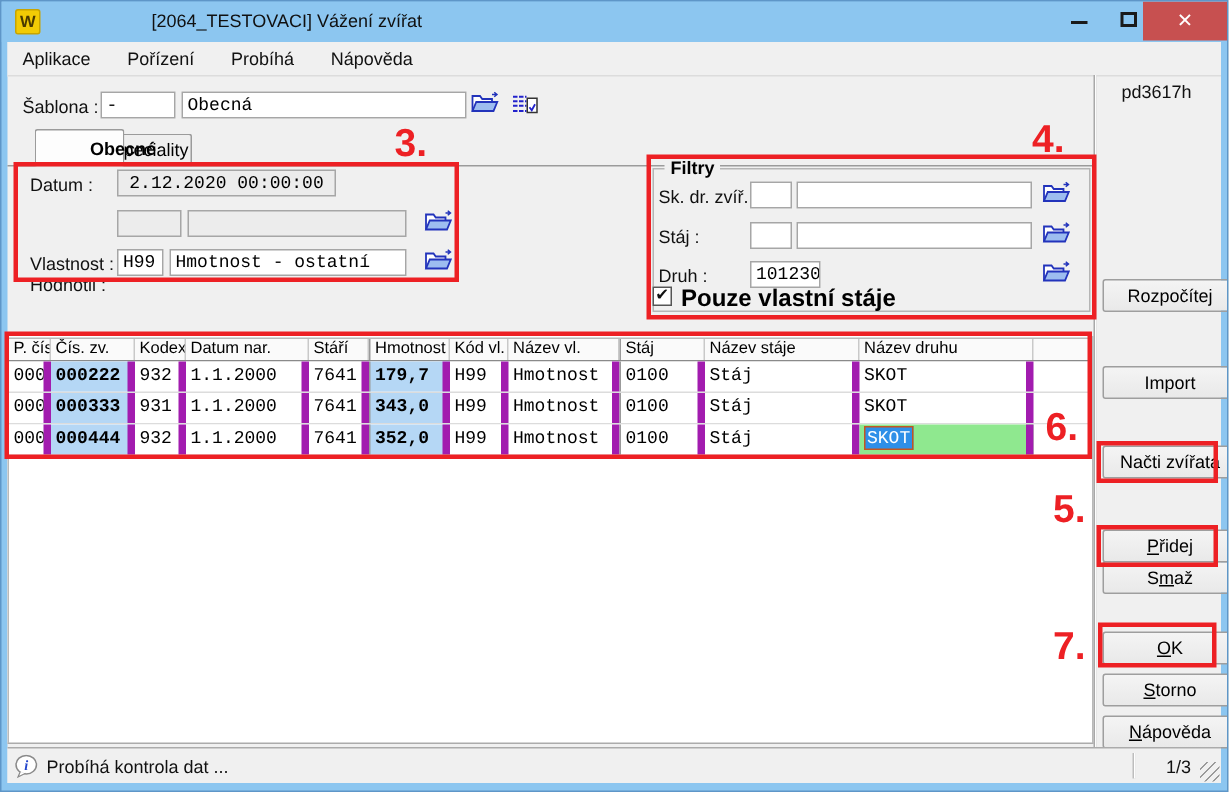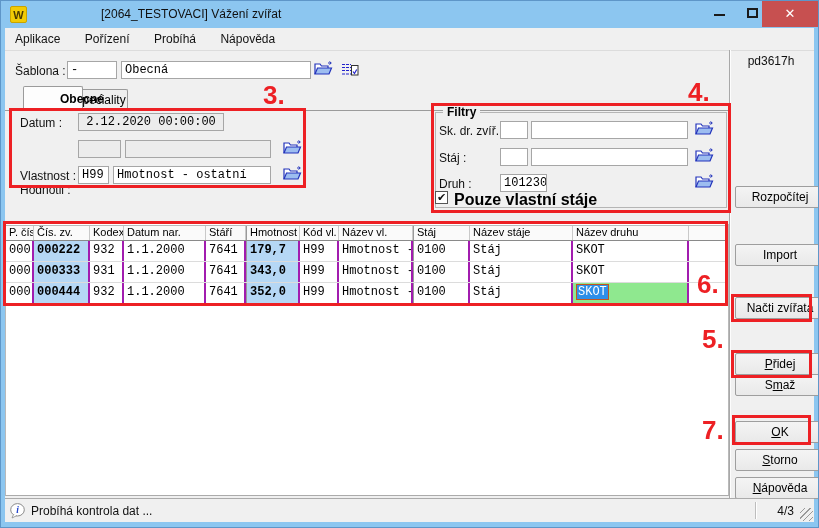--- a/index.html
+++ b/index.html
@@ -39,21 +39,21 @@
   .checkbox{position:absolute;width:13px;height:13px;background:#fff;border:1px solid #555;box-sizing:border-box;
             font-size:11px;line-height:11px;text-align:center;color:#111;}
   .cb-label{position:absolute;font-weight:bold;font-size:16px;}
   
   .grid-bg{position:absolute;left:0;top:196px;width:724px;height:272px;background:#fff;box-sizing:border-box;
            border-left:1px solid #B9B9B9;border-right:1px solid #B9B9B9;border-bottom:1px solid #ABABAB;}
   .grid{position:absolute;left:1px;top:197px;width:722px;font-family:"Liberation Mono",monospace;font-size:12px;}
   .grow{display:flex;height:20px;border-bottom:1px solid #DCDCDC;background:#fff;}
   .ghead{height:16px;font-family:"Liberation Sans",sans-serif;font-size:11px;background:#FAFAFA;
          border-top:1px solid #B9B9B9;border-bottom:1px solid #8A8A8A;box-sizing:border-box;}
-  .gc{box-sizing:border-box;padding:1px 3px 0 3px;overflow:hidden;white-space:nowrap;border-right:2px solid #a21caf;line-height:17px;}
+  .gc{box-sizing:border-box;padding:1px 3px 0 3px;overflow:hidden;white-space:nowrap;border-right:5px solid #a21caf;line-height:17px;}
   .ghead .gc{border-right:1px solid #C9C9C9;line-height:13px;padding-top:0;}
   .c0{width:28px}.c1{width:56px}.c2{width:34px}.c3{width:82px}.c4{width:40px}.c5{width:54px}
   .c6{width:39px}.c7{width:74px}.c8{width:57px}.c9{width:103px}.c10{width:116px}.c11{flex:1;border-right:none;}
   .num{}
   .hl{background:#B5D7F5;font-weight:bold;}
   .sepcol{border-left:1px solid #9A9A9A;}
   .edit-cell{background:#8FE88F;padding:1px 0 0 3px;}
   .sel-text{background:#2E8FE8;color:#fff;border:1px solid #C4561E;padding:0 1px;}
   
   .vsep{position:absolute;left:724px;top:22px;width:1px;height:448px;background:#A8A8A8;border-right:1px solid #FDFDFD;}
@@ -260,21 +260,21 @@
     <div class="statusbar">
       <span class="sb-icon">
         <svg width="16" height="16" viewBox="0 0 16 16">
           <ellipse cx="7.5" cy="6.8" rx="6.8" ry="6.2" fill="#FFFFFF" stroke="#8A8A8A"></ellipse>
           <path d="M3.5 11.5 L2 15 L7 12.5" fill="#FFFFFF" stroke="#8A8A8A" stroke-width="0.8"></path>
           <text x="7.5" y="10" font-size="9.5" fill="#2244CC" font-weight="bold" font-style="italic" text-anchor="middle" font-family="Liberation Serif, serif">i</text>
         </svg>
       </span>
       <span class="sb-msg">Probíhá kontrola dat ...</span>
       <span class="sb-div"></span>
-      <span class="sb-page">4/3</span>
+      <span class="sb-page">1/3</span>
       <span class="sb-grip"></span>
     </div>
 
     <div class="redbox" style="left:4px;top:80px;width:297px;height:80px;"></div>
     <div class="redbox" style="left:426px;top:75px;width:300px;height:110px;"></div>
     <div class="redbox" style="left:-2px;top:193px;width:725px;height:85px;"></div>
     <div class="redbox" style="left:726px;top:266px;width:81px;height:28px;"></div>
     <div class="redbox" style="left:726px;top:322px;width:81px;height:28px;"></div>
     <div class="redbox" style="left:727px;top:387px;width:79px;height:30px;"></div>
     <span class="ann" style="left:258px;top:52px;">3.</span>

